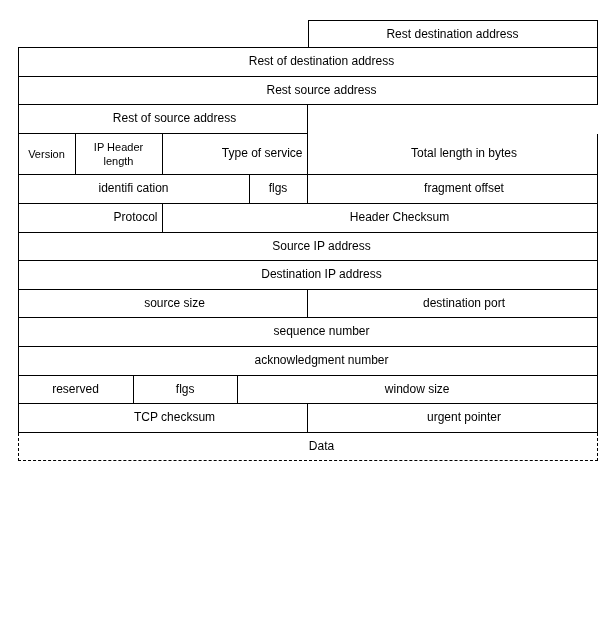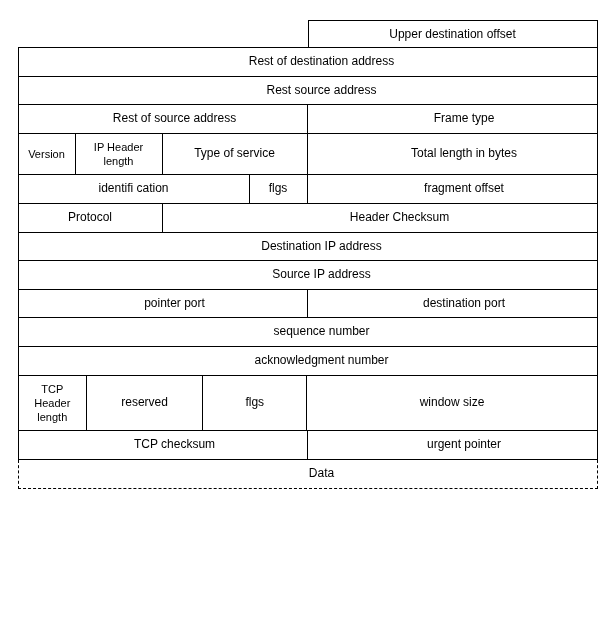--- a/index.html
+++ b/index.html
@@ -58,56 +58,53 @@
     }
     
     .dashed-row .cell {
       border-left: 1px dashed #000;
       border-right: 1px dashed #000;
       border-bottom: 1px dashed #000;
       border-top: none;
     }
     .w15 { width: 15%; flex: none; }
     .w20 { width: 20%; flex: none; }
-    .w25 { width: 25%; flex: none; }
+    .w25 { width: 25%; flex: none; justify-content: flex-end; }
     .w40 { width: 40%; flex: none; }
     .w50 { width: 50%; flex: none; padding-left: 28px; }
     .w100 { width: 100%; flex: none; padding-left: 32px; }
     .w10 { width: 10%; flex: none; }
     .w12 { width: 12%; flex: none; }
   </style>
 </head>
 <body>
 
 <div class="packet-diagram">
 
   <div class="top-offset-row">
     <div class="upper-dest-cell">
-      <span>Upper destination offset</span>
+      <span>Rest destination address</span>
     </div>
   </div>
 
   <div class="row">
     <div class="cell w100">
       <span>Rest of destination address</span>
     </div>
   </div>
 
   <div class="row">
     <div class="cell w100">
       <span>Rest source address</span>
     </div>
   </div>
 
   <div class="row">
     <div class="cell w50">
       <span>Rest of source address</span>
-    </div>
-    <div class="cell w50">
-      <span>Frame type</span>
     </div>
   </div>
 
   <div class="row">
     <div class="cell w10" style="font-size:11px;align-items:center;">
       <span>Version</span>
     </div>
     <div class="cell w15" style="font-size:11px;">
       <span>IP Header length</span>
     </div>
@@ -135,55 +132,52 @@
     <div class="cell w25">
       <span>Protocol</span>
     </div>
     <div class="cell w55" style="flex:1;padding-left:44px;">
       <span>Header Checksum</span>
     </div>
   </div>
 
   <div class="row">
     <div class="cell w100">
+      <span>Source IP address</span>
+    </div>
+  </div>
+
+  <div class="row">
+    <div class="cell w100">
       <span>Destination IP address</span>
     </div>
   </div>
 
   <div class="row">
-    <div class="cell w100">
-      <span>Source IP address</span>
-    </div>
-  </div>
-
-  <div class="row">
-    <div class="cell w50">
-      <span>pointer port</span>
+    <div class="cell w50">
+      <span>source size</span>
     </div>
     <div class="cell w50">
       <span>destination port</span>
     </div>
   </div>
 
   <div class="row">
     <div class="cell w100">
       <span>sequence number</span>
     </div>
   </div>
 
   <div class="row">
     <div class="cell w100">
       <span>acknowledgment number</span>
     </div>
   </div>
 
   <div class="row">
-    <div class="cell w12" style="font-size:11px;">
-      <span>TCP Header length</span>
-    </div>
     <div class="cell w20">
       <span>reserved</span>
     </div>
     <div class="cell w18" style="flex: 0 0 18%;">
       <span>flgs</span>
     </div>
     <div class="cell" style="flex:1;">
       <span>window size</span>
     </div>
   </div>

